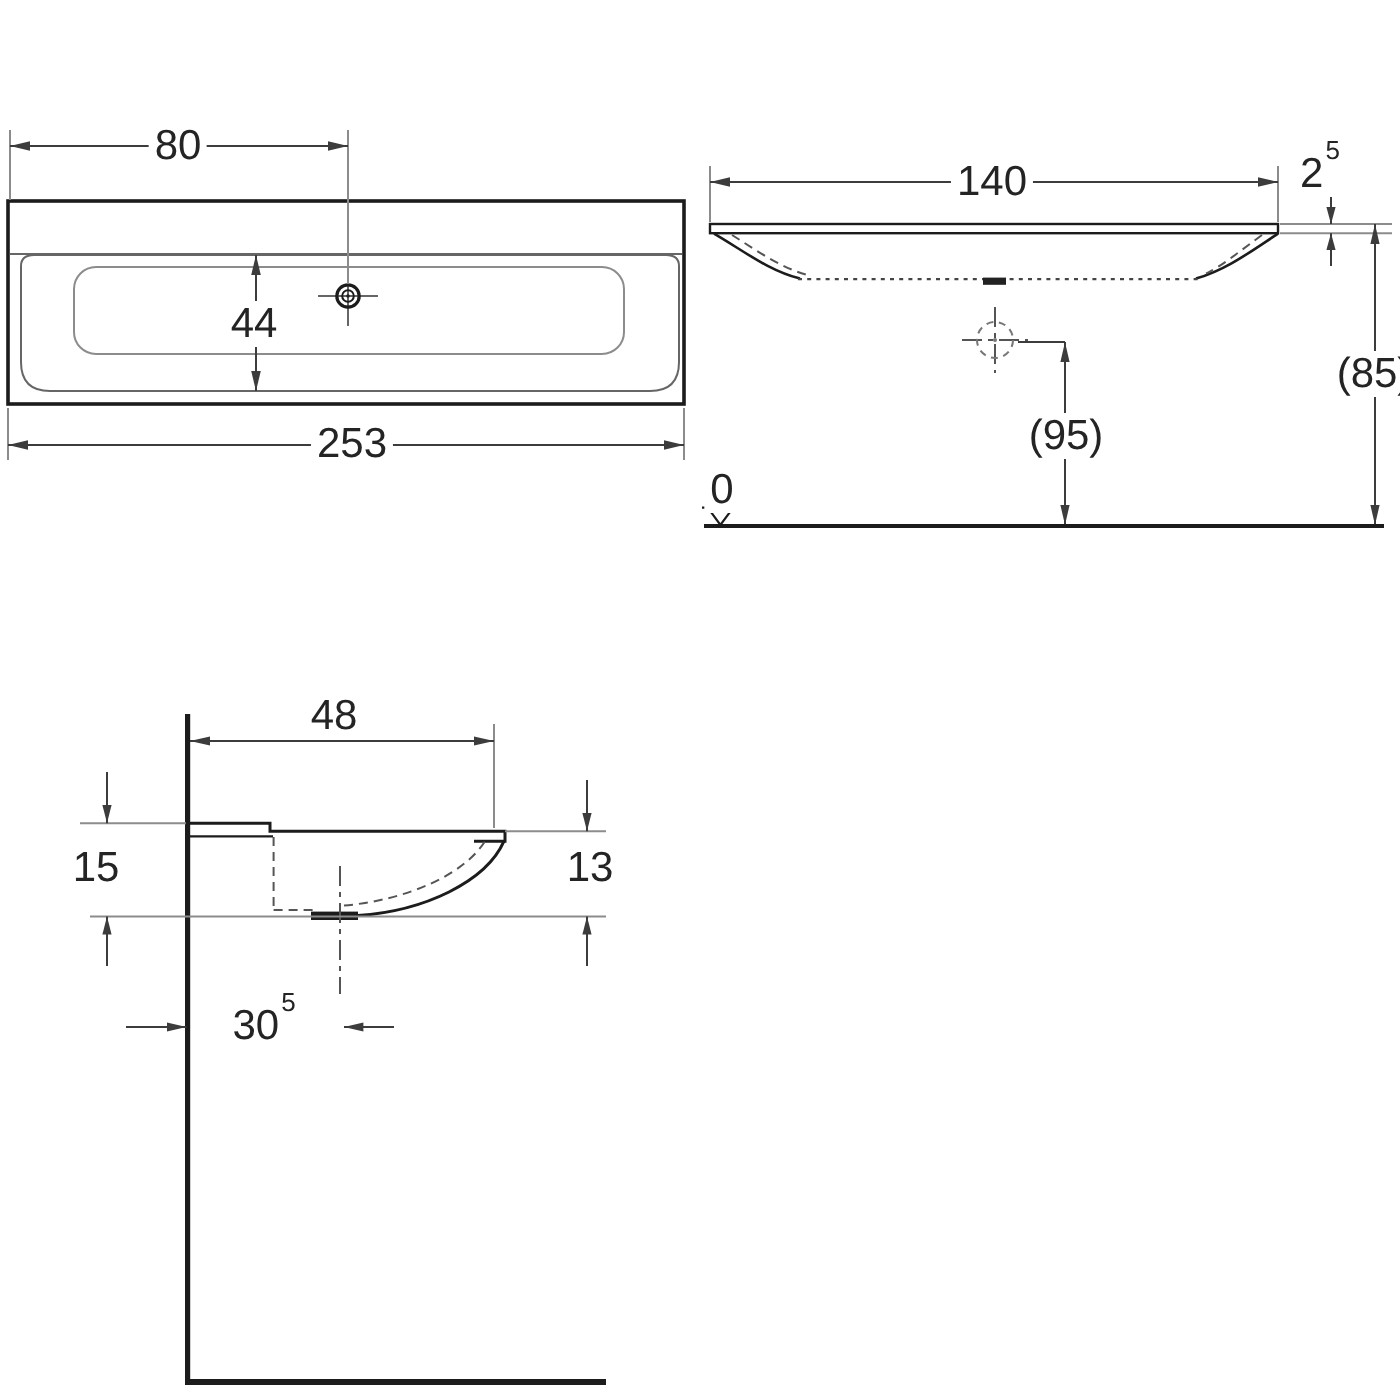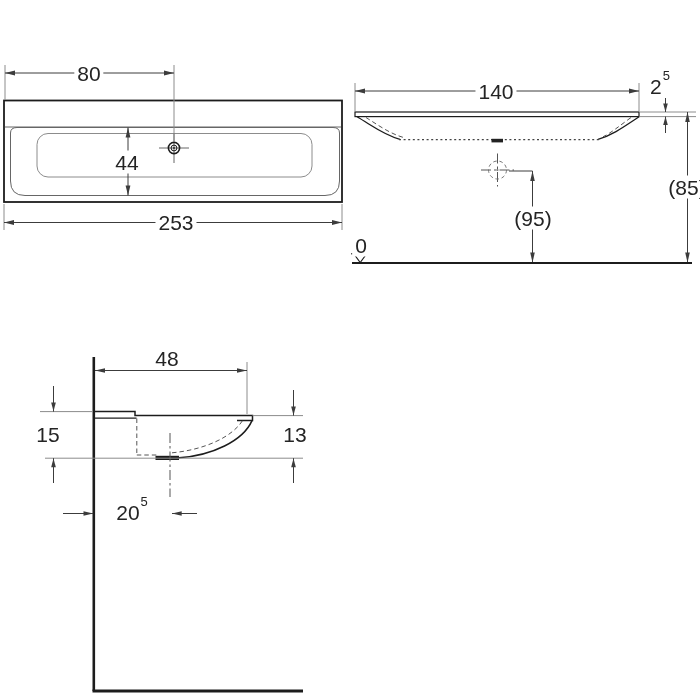--- a/index.html
+++ b/index.html
@@ -175,15 +175,15 @@
 
   <div class="lbl" style="left:496px;top:91px">140</div>
   <div class="lbl" style="left:660px;top:86px"><span>2</span><sup>5</sup></div>
   <div class="lbl" style="left:687px;top:187px">(85)</div>
   <div class="lbl" style="left:533px;top:218px">(95)</div>
   <div class="lbl" style="left:361px;top:245px">0</div>
 
   <div class="lbl" style="left:167px;top:358px">48</div>
   <div class="lbl" style="left:48px;top:434px">15</div>
   <div class="lbl" style="left:295px;top:434px">13</div>
-  <div class="lbl" style="left:132px;top:512px"><span>20</span><sup>5</sup></div>
+  <div class="lbl" style="left:132px;top:512px"><span>30</span><sup>5</sup></div>
 
 </div>
 
 </body></html>

